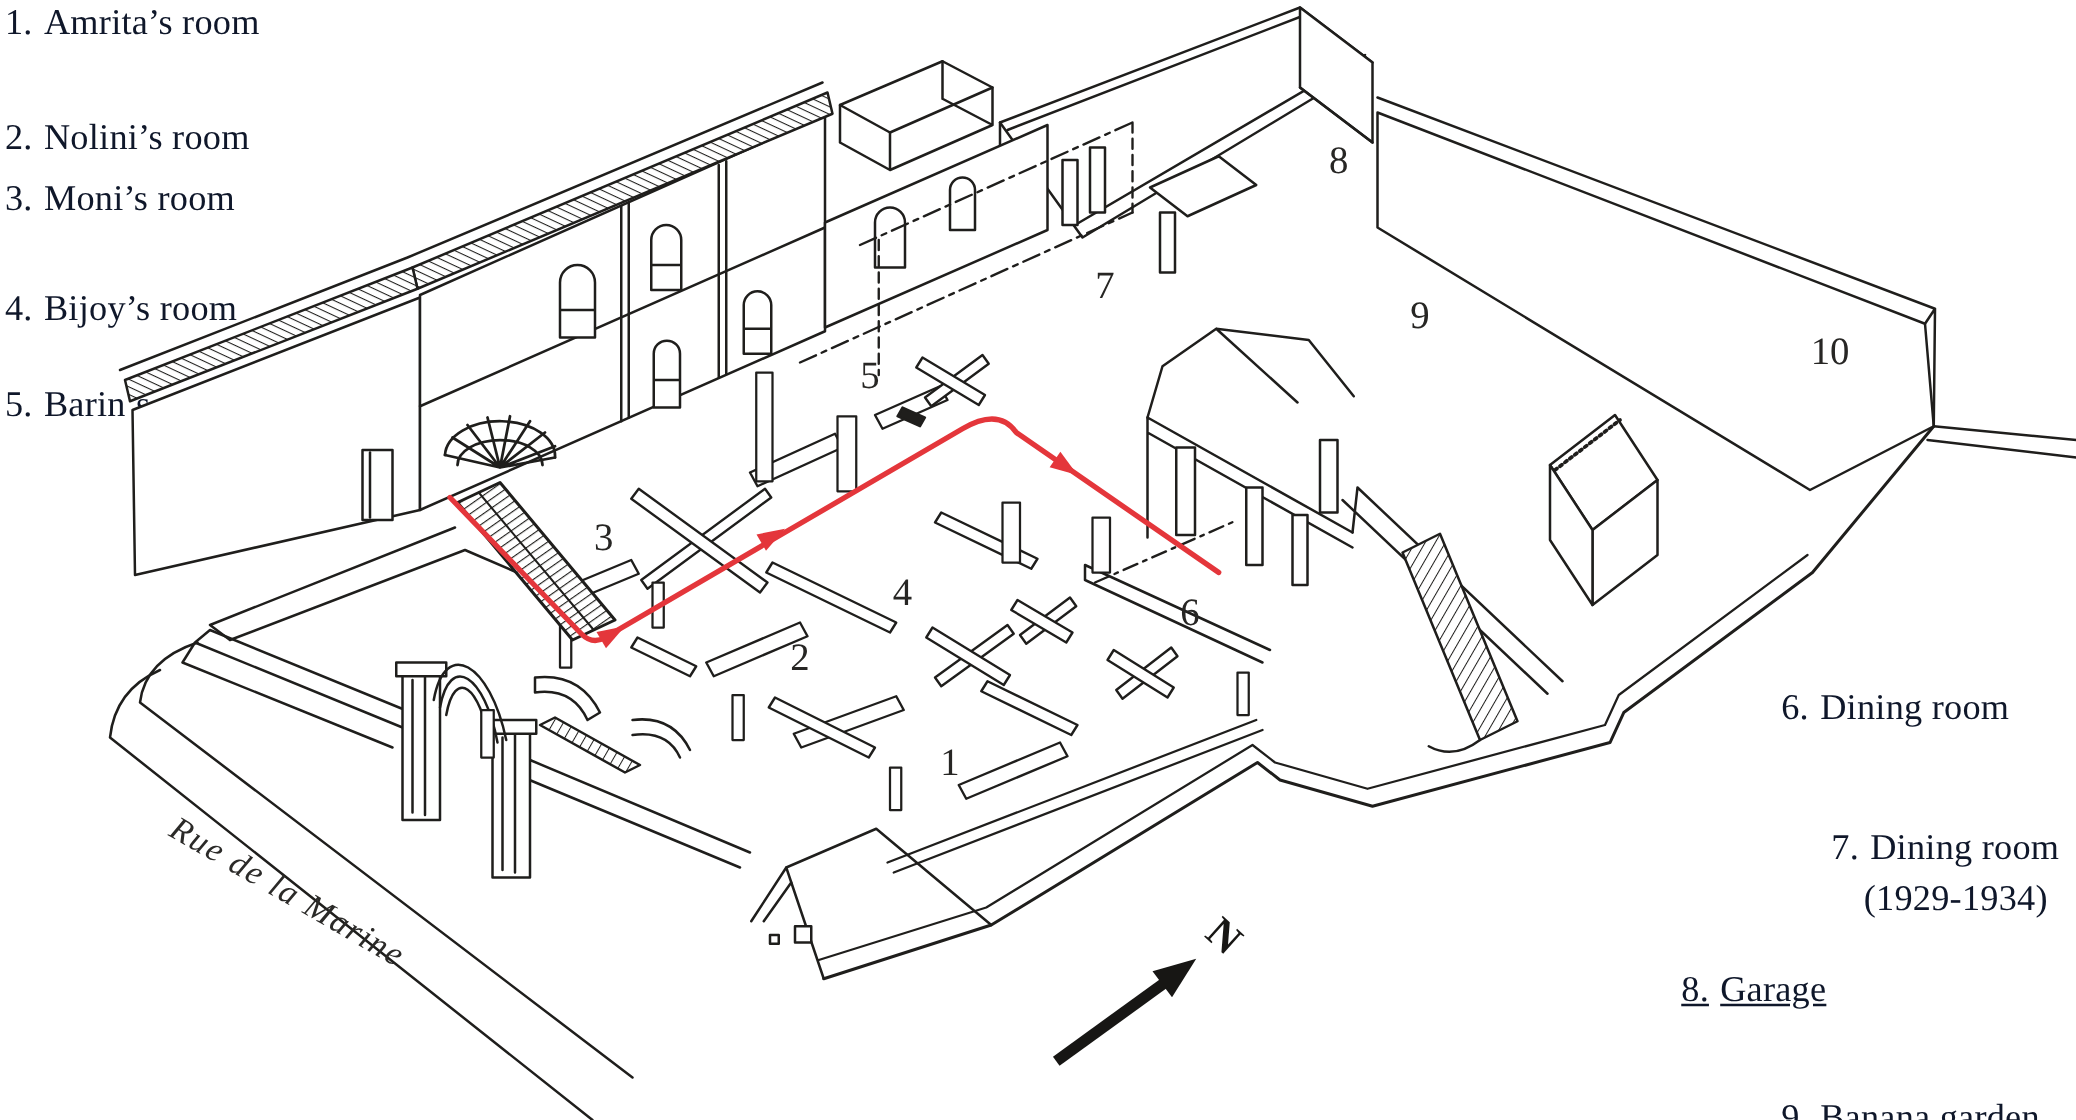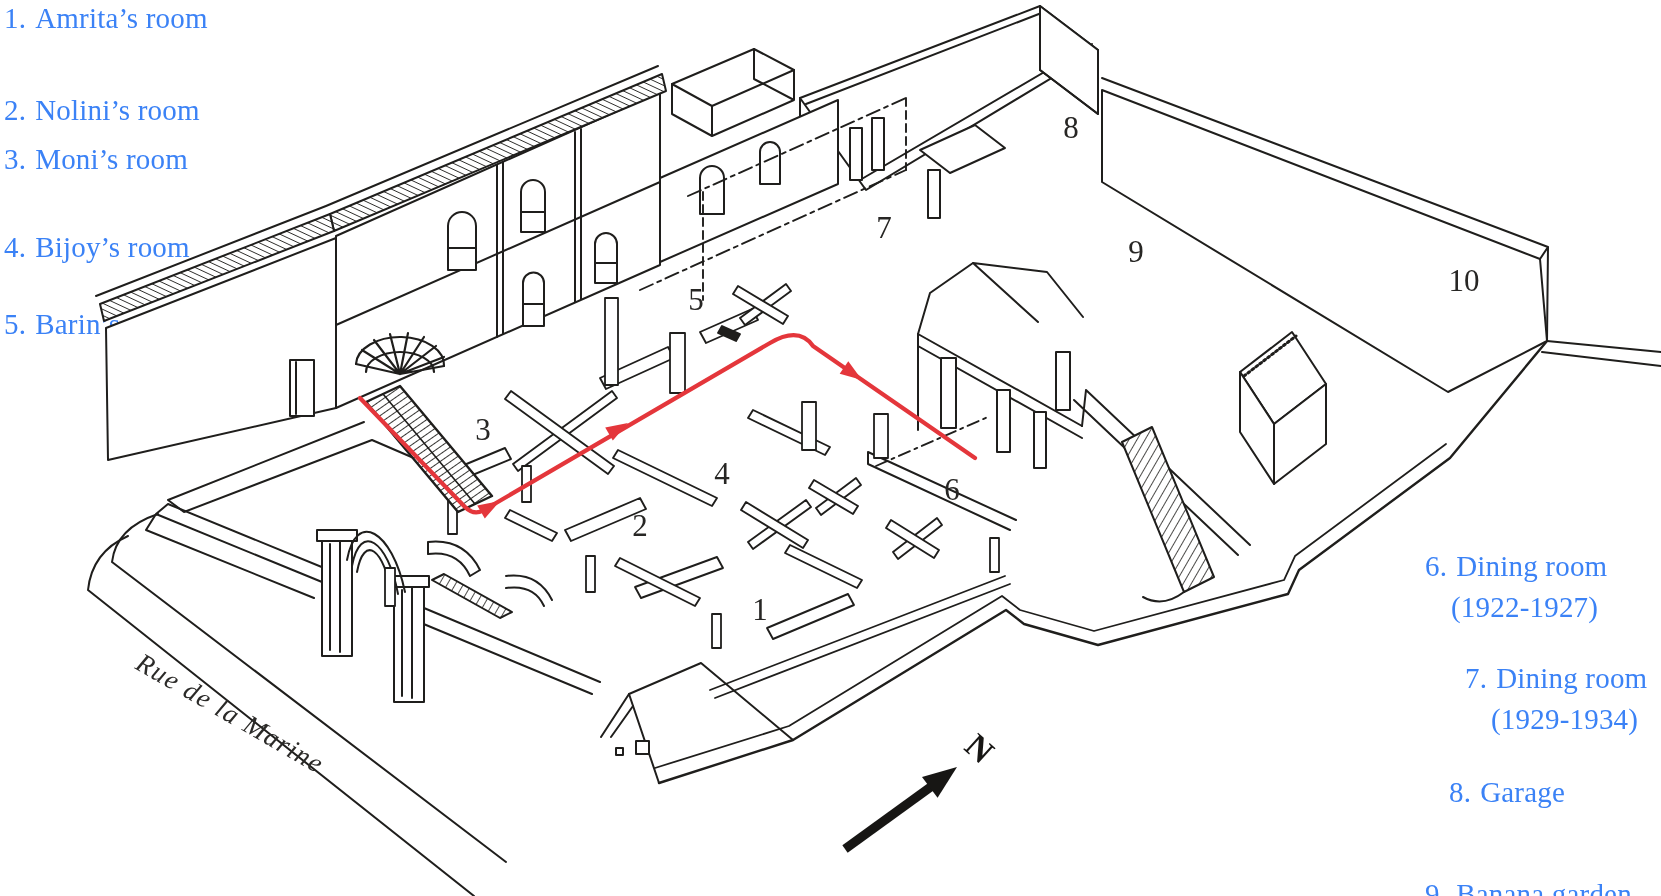--- a/index.html
+++ b/index.html
@@ -1,46 +1,46 @@
 <!DOCTYPE html>
 <html><head>
 <meta charset="utf-8">
 <style>
   html,body{margin:0;padding:0;background:#fff;}
   .stage{position:relative;width:1661px;height:896px;background:#ffffff;overflow:hidden;
-         font-family:"Liberation Serif","DejaVu Serif",serif;color:#3b82f6;}
+         font-family:"Liberation Serif","DejaVu Serif",serif;color:#0f172a;}
   .drawing{position:absolute;left:0;top:0;}
   .legend-item{position:absolute;font-size:29px;letter-spacing:.2px;white-space:nowrap;}
   .legend-item .num{margin-right:9px;}
   .legend-item .years{display:block;padding-left:26px;}
   .ll-1{left:4px;top:2px;}  .ll-2{left:4px;top:76px;margin-top:18px;} .ll-3{left:4px;top:143px;}
   .ll-4{left:4px;top:231px;font-family:Liberation Serif, serif;} .ll-5{left:4px;top:308px;}
   .lr-6{left:1425px;top:546px;line-height:41px;}
   .lr-7{left:1425px;top:658px;line-height:41px;margin-left:40px;}
-  .lr-8{left:1449px;top:772px;line-height:41px;}
+  .lr-8{left:1345px;top:772px;line-height:41px;text-decoration:underline;}
   .lr-9{left:1425px;top:874px;line-height:41px;}
   .pn{font-size:31px;fill:#272624;}
   .street{font-size:27px;font-style:italic;letter-spacing:1.5px;fill:#2b2a28;}
   .north-n{font-size:34px;font-weight:600;fill:#171614;}
 </style>
 </head>
 <body>
 
 <div class="stage">
 
   <div>
     <div class="legend-item ll-1"><span class="num">1.</span><span>Amrita’s room</span></div>
     <div class="legend-item ll-2"><span class="num">2.</span><span>Nolini’s room</span></div>
     <div class="legend-item ll-3"><span class="num">3.</span><span>Moni’s room</span></div>
     <div class="legend-item ll-4"><span class="num">4.</span><span>Bijoy’s room</span></div>
     <div class="legend-item ll-5"><span class="num">5.</span><span>Barin’s room</span></div>
   </div>
 
   <div>
-    <div class="legend-item lr-6"><span class="num">6.</span><span>Dining room</span><span class="years">(1922-1927)</span></div>
+    <div class="legend-item lr-6"><span class="num">6.</span><span>Dining room</span></div>
     <div class="legend-item lr-7"><span class="num">7.</span><span>Dining room</span><span class="years">(1929-1934)</span></div>
     <div class="legend-item lr-8"><span class="num">8.</span><span>Garage</span></div>
     <div class="legend-item lr-9"><span class="num">9.</span><span>Banana garden</span></div>
   </div>
 
   <svg class="drawing" width="1661" height="896" viewBox="0 0 1661 896">
     <defs>
       <pattern id="hx" width="6" height="6" patternUnits="userSpaceOnUse" patternTransform="rotate(55)">
         <rect width="6" height="6" fill="#ffffff"></rect>
           <line x1="0" y1="0" x2="0" y2="6" stroke="#1f1e1c" stroke-width="1.8"></line>

